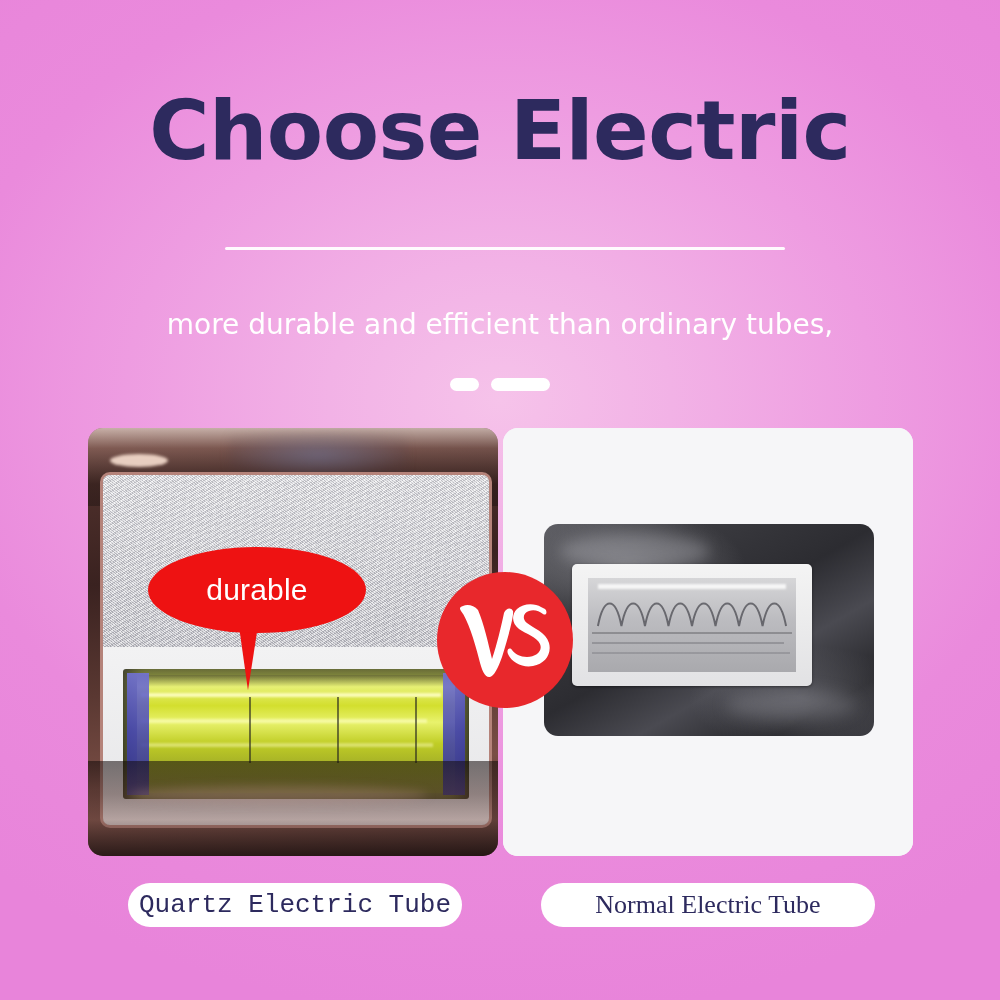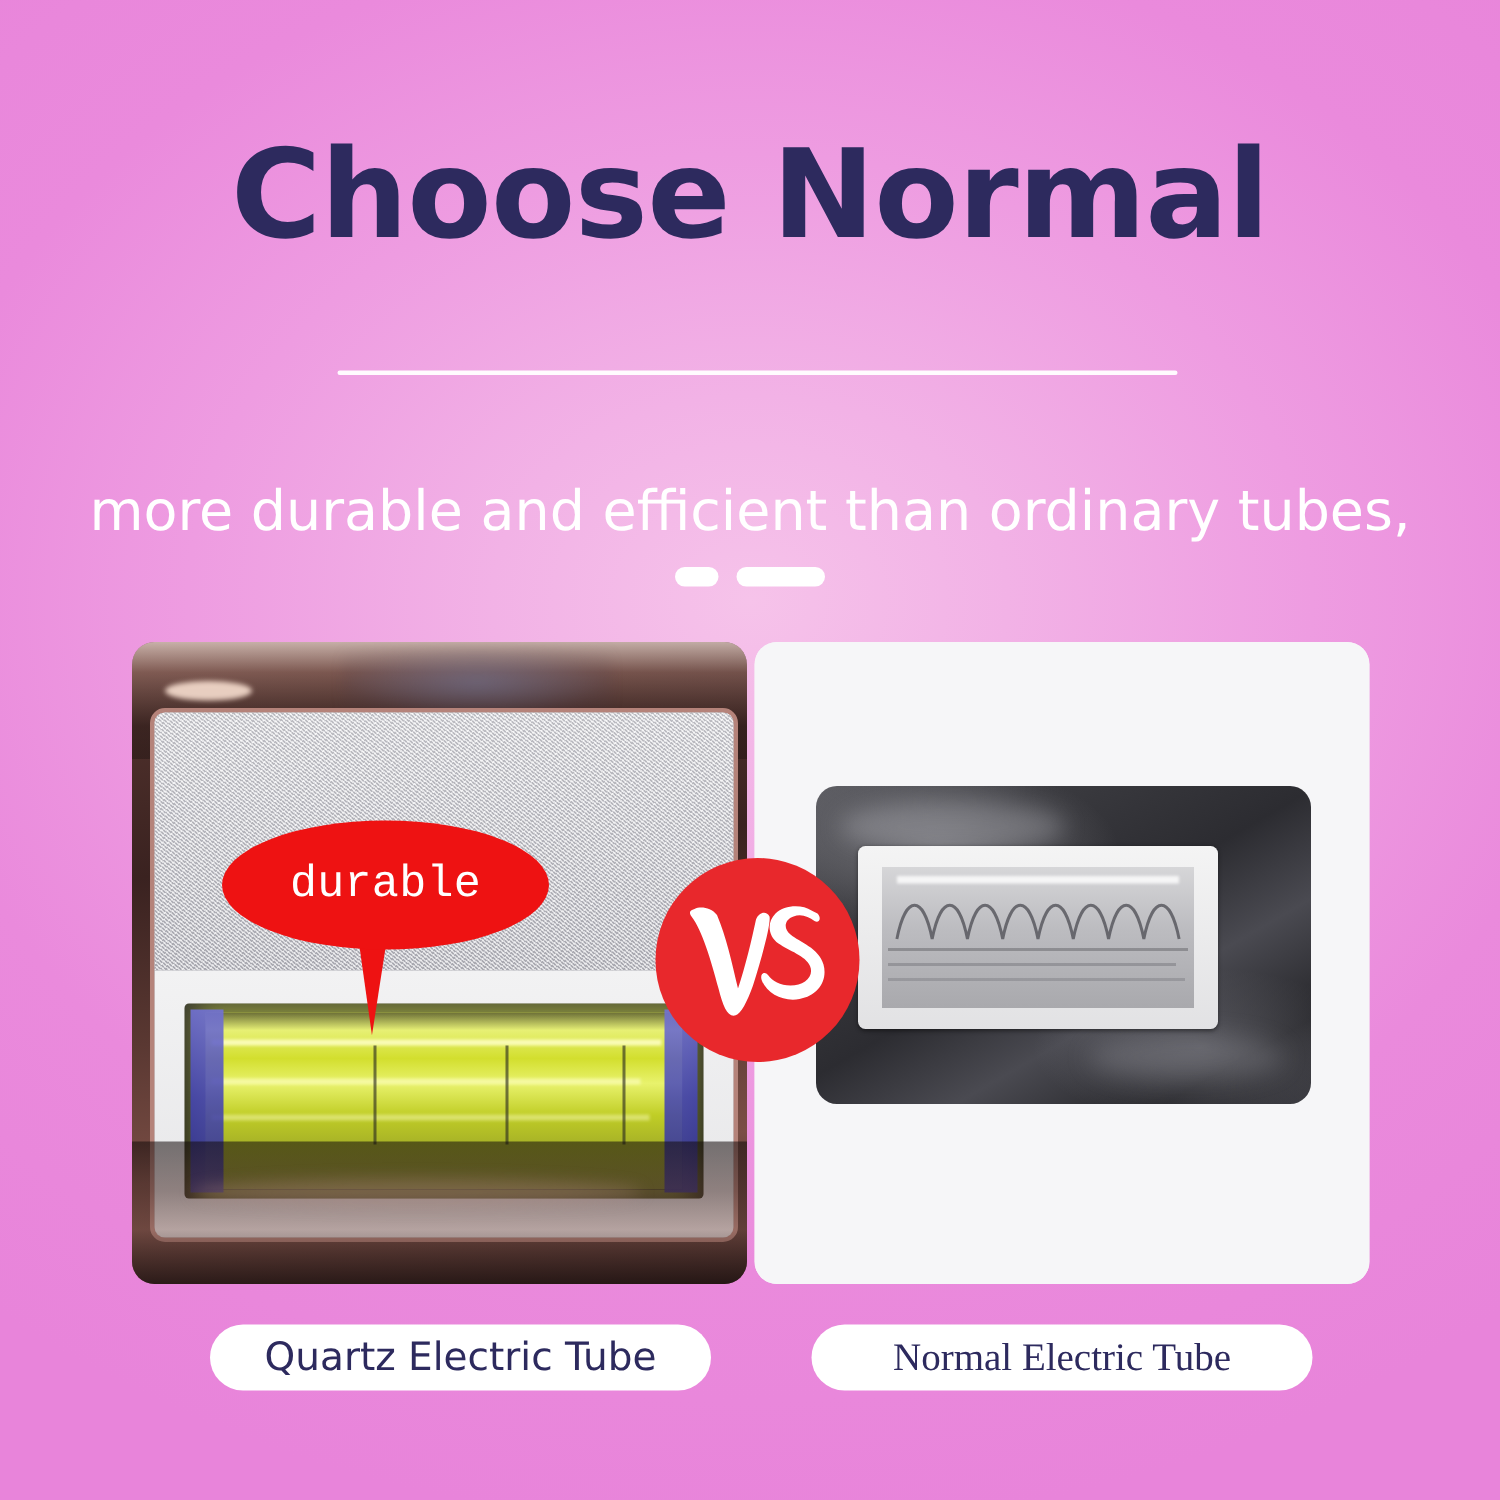--- a/index.html
+++ b/index.html
@@ -59,21 +59,21 @@
   
   #subtitle {
     position: absolute;
     top: 278px;
     left: 0;
     width: 1000px;
     text-align: center;
     color: #ffffff;
     font-family: "DejaVu Sans", sans-serif;
     font-weight: 400;
-    font-size: 37px;
+    font-size: 28px;
     line-height: 1.38;
   }
   #subtitle .sub-line { display: block; }
 
   
   #dots {
     position: absolute;
     top: 378px;
     left: 0;
     width: 1000px;
@@ -231,21 +231,21 @@
     position: absolute;
     inset: 0;
     background: #ee1212;
     border-radius: 50%;
     display: flex;
     align-items: center;
     justify-content: center;
   }
   #balloon .bubble-text {
     color: #ffffff;
-    font-family: Liberation Mono, monospace;
+    font-family: Liberation Sans, sans-serif;
     font-size: 30px;
     font-weight: 400;
     letter-spacing: 0.2px;
   }
   #balloon .tail {
     position: absolute;
     left: 88px; top: 58px;
     width: 0; height: 0;
     border-left: 26px solid #ee1212;
     border-right: 10px solid transparent;
@@ -347,30 +347,30 @@
     align-items: center;
     justify-content: center;
     color: #2d2a5e;
     font-family: "DejaVu Sans", sans-serif;
     font-size: 26px;
     font-weight: 400;
     padding: 0 26px;
     box-sizing: border-box;
     white-space: nowrap;
   }
-  #label-left  { left: 140px; width: 334px; }
+  #label-left  { left: 128px; width: 334px; font-family: Liberation Mono, monospace; }
   #label-right { left: 541px; width: 334px; font-family: Liberation Serif, serif; }
 </style>
 </head>
 <body>
 
 <div id="poster">
 
   <h1 id="headline">
-    <span class="hl-line hl-line-1">Choose Normal</span>
+    <span class="hl-line hl-line-1">Choose Electric</span>
   </h1>
 
   <div id="divider"></div>
 
   <p id="subtitle">
     <span class="sub-line">more durable and efficient than ordinary tubes,</span>
   </p>
 
   <div id="dots">
     <span class="dot dot-short"></span>

